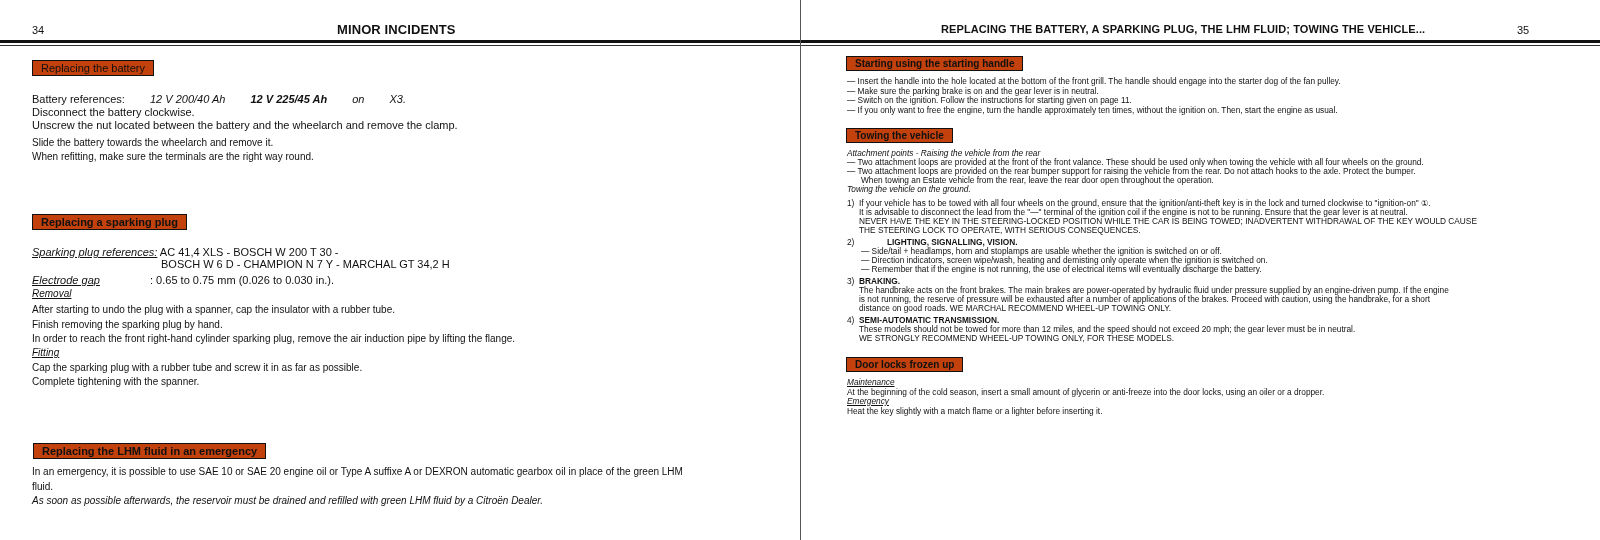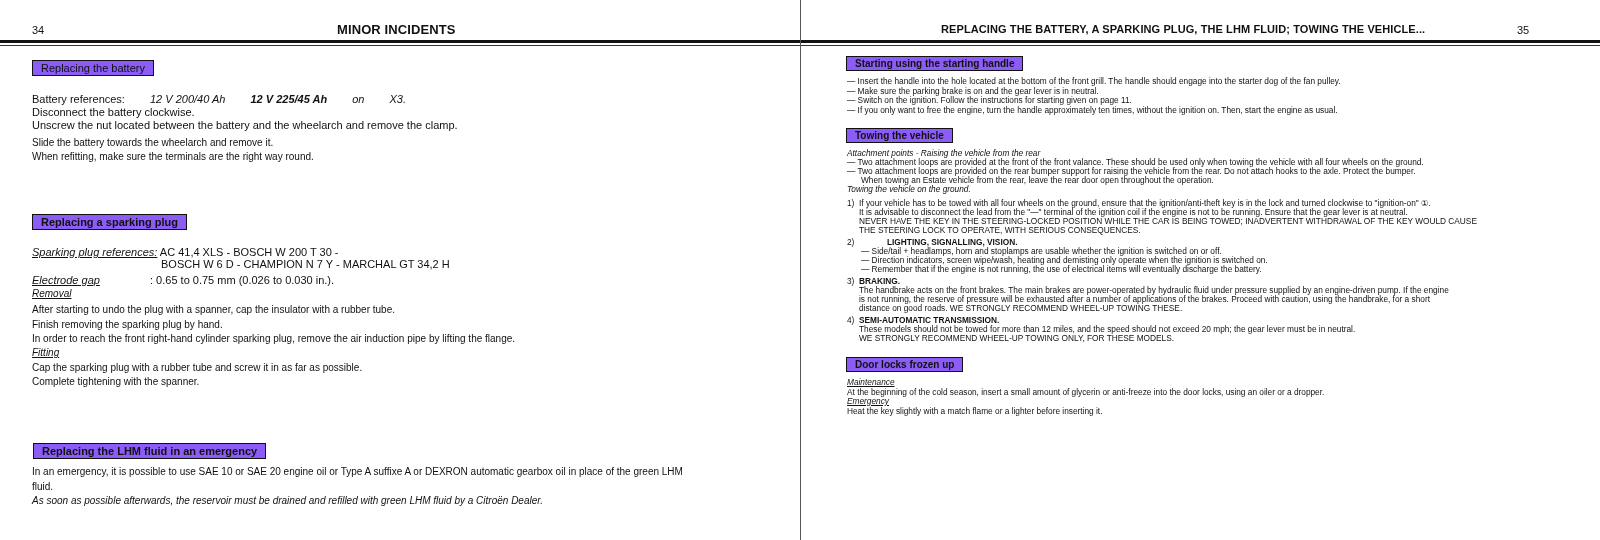--- a/index.html
+++ b/index.html
@@ -5,21 +5,21 @@
   html, body { margin:0; padding:0; background:#ffffff; }
   body { width:1600px; height:540px; position:relative; overflow:hidden; font-family:"Liberation Sans", sans-serif; color:#111; }
   .page { position:absolute; top:0; height:456px; }
   .left { left:0; width:800px; }
   .right { left:801px; width:799px; }
   .divider { position:absolute; left:800px; top:0; width:1px; height:540px; background:#555; }
   .hdr-num { position:absolute; top:24px; font-size:11px; }
   .hdr-title { position:absolute; top:22px; font-weight:bold; font-size:13px; letter-spacing:0.1px; }
   .rule { position:absolute; top:40px; height:2px; background:#111; border-bottom:1px solid #111; }
   .rule2 { position:absolute; top:45px; height:1px; background:#333; }
-  .boxh { position:absolute; border:1px solid #111; padding:1px 8px 1px 8px; font-size:11px; font-weight:bold; background:#8b5cf6; }
+  .boxh { position:absolute; border:1px solid #111; padding:1px 8px 1px 8px; font-size:11px; font-weight:bold; background:#c2410c; }
   .boxh.thin { font-weight:normal; }
   .txt { position:absolute; font-size:11px; line-height:14px; white-space:nowrap; }
   .sm { font-size:8.3px; line-height:9.8px; }
   .it { font-style:italic; }
   .ul { text-decoration:underline; }
   .b { font-weight:bold; }
 </style>
 </head>
 <body>
 
@@ -95,21 +95,21 @@
   <div class="txt sm" style="left:46px; top:238px;">2)</div>
   <div class="txt sm b" style="left:58px; top:238px;margin-left:28px;">LIGHTING, SIGNALLING, VISION.</div>
   <div class="txt sm" style="left:60px; top:247px;">— Side/tail + headlamps, horn and stoplamps are usable whether the ignition is switched on or off.</div>
   <div class="txt sm" style="left:60px; top:256px;">— Direction indicators, screen wipe/wash, heating and demisting only operate when the ignition is switched on.</div>
   <div class="txt sm" style="left:60px; top:265px;">— Remember that if the engine is not running, the use of electrical items will eventually discharge the battery.</div>
 
   <div class="txt sm" style="left:46px; top:277px;">3)</div>
   <div class="txt sm b" style="left:58px; top:277px;">BRAKING.</div>
   <div class="txt sm" style="left:58px; top:286px;">The handbrake acts on the front brakes.  The main brakes are power-operated by hydraulic fluid under pressure supplied by an engine-driven pump.  If the engine</div>
   <div class="txt sm" style="left:58px; top:295px;">is not running, the reserve of pressure will be exhausted after a number of applications of the brakes.  Proceed with caution, using the handbrake, for a short</div>
-  <div class="txt sm" style="left:58px; top:304px;">distance on good roads.  WE STRONGLY RECOMMEND WHEEL-UP TOWING THESE.</div>
+  <div class="txt sm" style="left:58px; top:304px;">distance on good roads.  WE MARCHAL RECOMMEND WHEEL-UP TOWING ONLY.</div>
 
   <div class="txt sm" style="left:46px; top:316px;">4)</div>
   <div class="txt sm b" style="left:58px; top:316px;">SEMI-AUTOMATIC TRANSMISSION.</div>
   <div class="txt sm" style="left:58px; top:325px;">These models should not be towed for more than 12 miles, and the speed should not exceed 20 mph; the gear lever must be in neutral.</div>
   <div class="txt sm" style="left:58px; top:334px;">WE STRONGLY RECOMMEND WHEEL-UP TOWING ONLY, FOR THESE MODELS.</div>
 
   <div class="boxh" style="left:45px; top:357px; font-size:10px;">Door locks frozen up</div>
   <div class="txt sm it ul" style="left:46px; top:378px;">Maintenance</div>
   <div class="txt sm" style="left:46px; top:388px;">At the beginning of the cold season, insert a small amount of glycerin or anti-freeze into the door locks, using an oiler or a dropper.</div>
   <div class="txt sm it ul" style="left:46px; top:397px;">Emergency</div>

